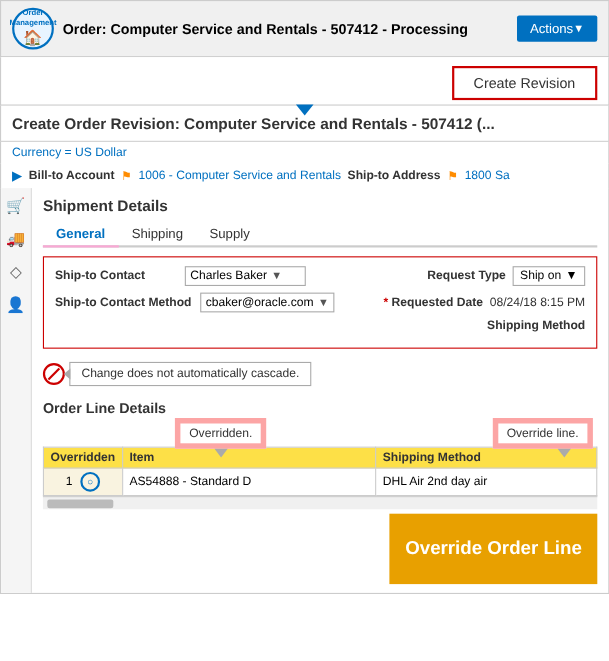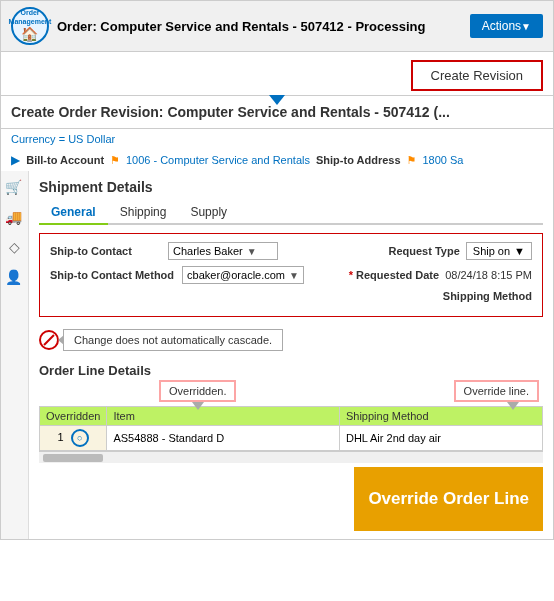--- a/index.html
+++ b/index.html
@@ -198,21 +198,21 @@
     .tab {
       padding: 4px 12px;
       font-size: 12px;
       cursor: pointer;
       color: #333;
       border-bottom: 2px solid transparent;
       margin-bottom: -2px;
     }
     .tab.active {
       color: #0070c0;
-      border-bottom: 2px solid #84cc16;
+      border-bottom: 2px solid #f9a8d4;
       font-weight: bold;
       text-align: center;
     }
 
     
     .form-box {
       border: 1px solid #c00;
       padding: 8px 10px;
       margin-bottom: 8px;
     }
@@ -323,38 +323,38 @@
       margin-bottom: 8px;
     }
 
     
     .order-table {
       width: 100%;
       border-collapse: collapse;
       font-size: 11px;
     }
     .order-table th {
-      background: #bef264;
+      background: #fde047;
       border: 1px solid #ccc;
       padding: 3px 6px;
-      font-weight: normal;
+      font-weight: bold;
       color: #333;
       text-align: left;
     }
     .order-table td {
       border: 1px solid #ccc;
       padding: 3px 6px;
       background: #fff;
     }
     .order-table td.number-cell {
       text-align: center;
       background: #f9f3e0;
     }
     .tooltip-bubble {
-      border: 2px solid #fca5a5;
+      border: 5px solid #fca5a5;
       background: #fff;
       padding: 3px 8px;
       font-size: 11px;
       color: #333;
       white-space: nowrap;
     }
 
     
     .override-area {
       display: flex;

